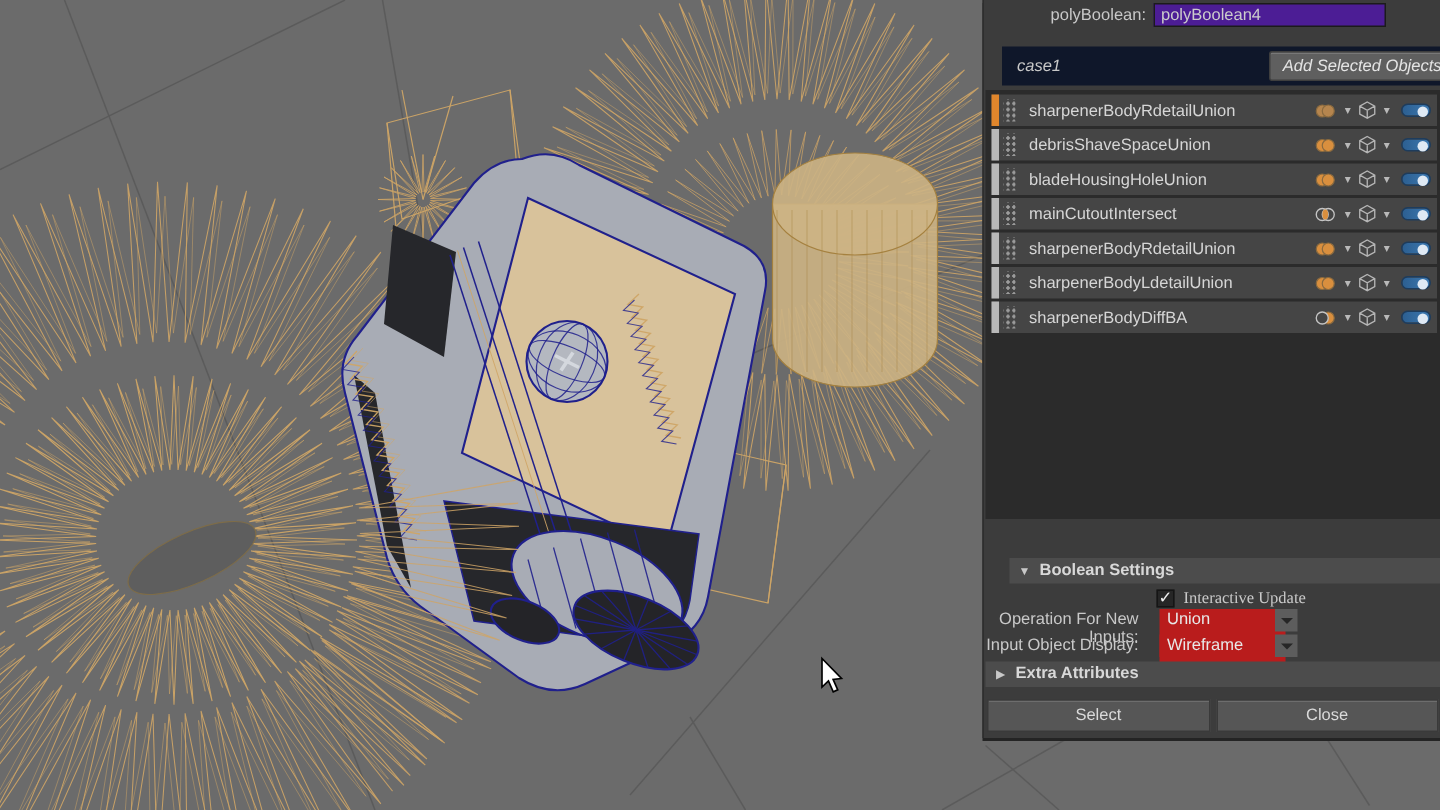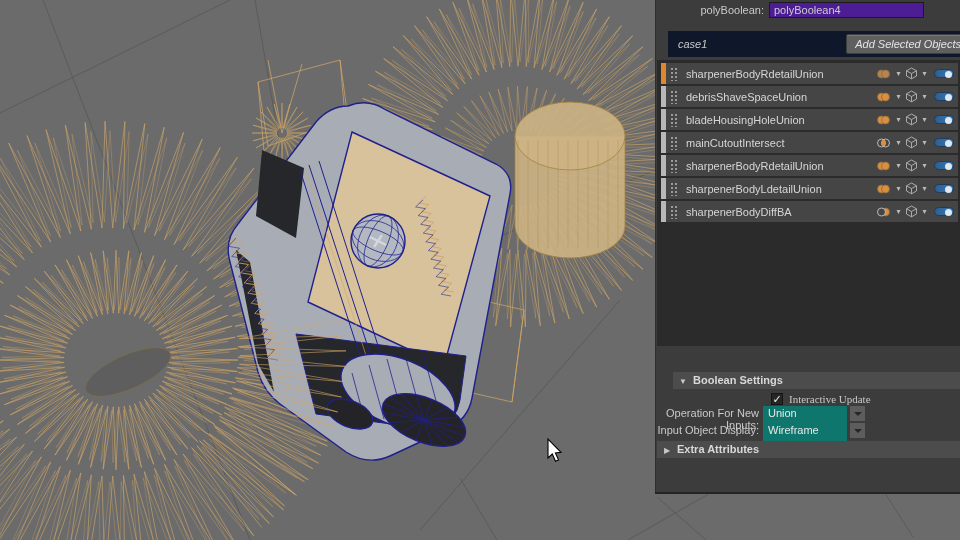--- a/index.html
+++ b/index.html
@@ -70,21 +70,21 @@
   .sec-header .tri{display:inline-block;width:20px;text-align:center;font-size:8px;font-weight:normal;color:#c8c8c8;}
   #bool-header{top:372px;margin-left:16px;}
   #extra-header{top:441px;}
   .iu-row{position:absolute;left:0;top:392px;width:100%;height:14px;}
   .checkbox{position:absolute;left:115px;top:1px;width:12px;height:12px;background:#262626;
             border:1px solid #151515;color:#f0f0f0;font-size:11px;line-height:10px;text-align:center;}
   .iu-label{position:absolute;left:133px;top:1px;color:#c9c9c9;font-family:Liberation Serif, serif;}
   .dd-row{position:absolute;left:0;width:100%;height:16px;}
   #op-row{top:406px;} #disp-row{top:423px;}
   .dd-label{position:absolute;left:0;top:1px;width:103px;text-align:right;color:#c9c9c9;}
-  .dd-field{position:absolute;left:107px;top:0;width:84px;height:32px;background:#0f766e;
+  .dd-field{position:absolute;left:117px;top:0;width:84px;height:32px;background:#b91c1c;
             color:#e8e8e8;line-height:15px;padding-left:5px;}
   .dd-arrow{position:absolute;left:194px;top:0;width:15px;height:15px;background:#5d5d5d;}
   .dd-arrow::after{content:"";position:absolute;left:4px;top:6px;border-left:4px solid transparent;
             border-right:4px solid transparent;border-top:4px solid #262626;}
   .btn-row{position:absolute;left:2px;top:466px;width:301px;height:22px;display:flex;gap:4px;}
   .pbtn{flex:1;background:#565656;border:1px solid #3a3a3a;box-shadow:inset 0 1px 0 #6d6d6d;
         color:#dadada;font:inherit;cursor:default;}
 </style>
 </head>
 <body>
@@ -450,14 +450,18 @@
     </div>
 
     <div class="dd-row" id="disp-row">
       <span class="dd-label">Input Object Display:</span>
       <span class="dd-field">Wireframe</span>
       <span class="dd-arrow"></span>
     </div>
 
     <div class="sec-header" id="extra-header"><span class="tri">▶</span><span>Extra Attributes</span></div>
 
+    <div class="btn-row">
+      <button class="pbtn">Select</button>
+      <button class="pbtn">Close</button>
+    </div>
   </div>
 </div>
 
 </body></html>

